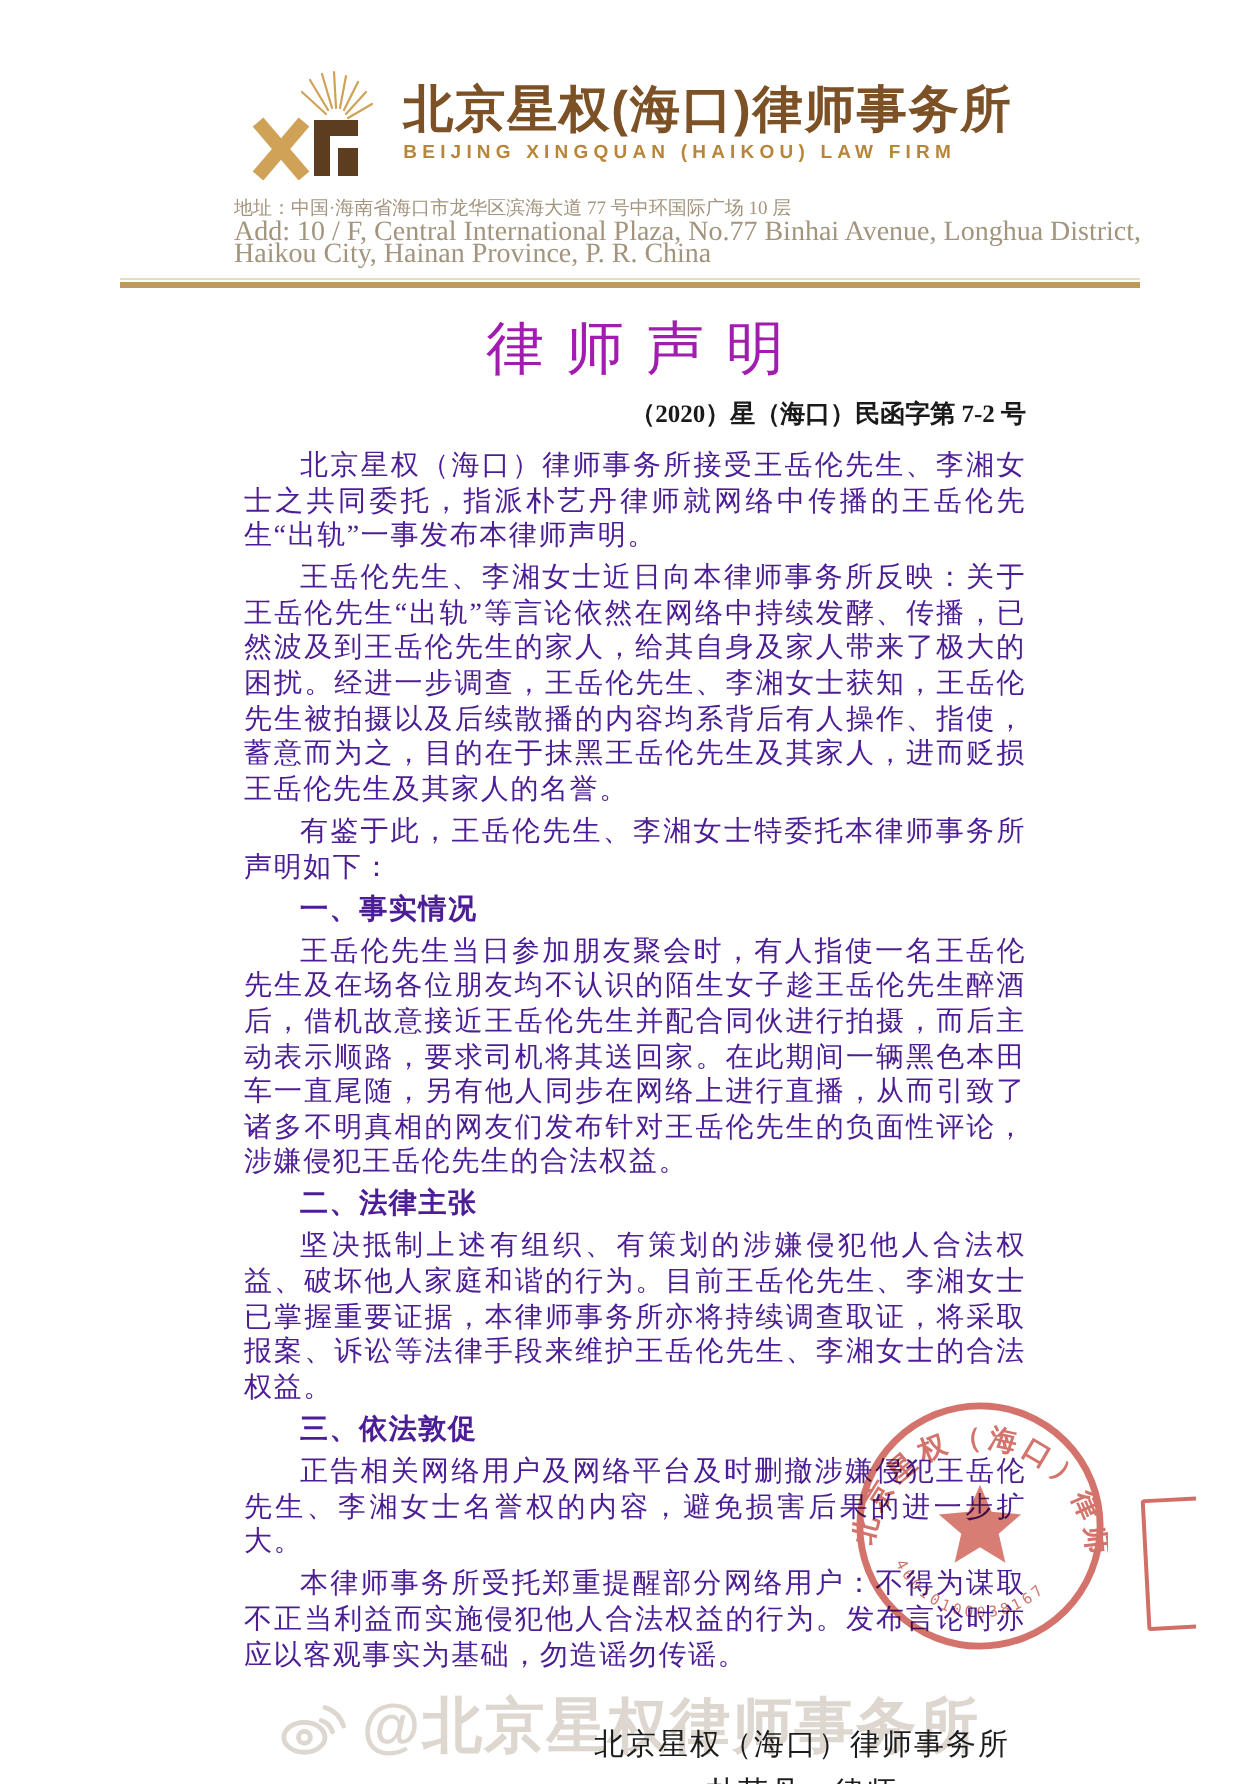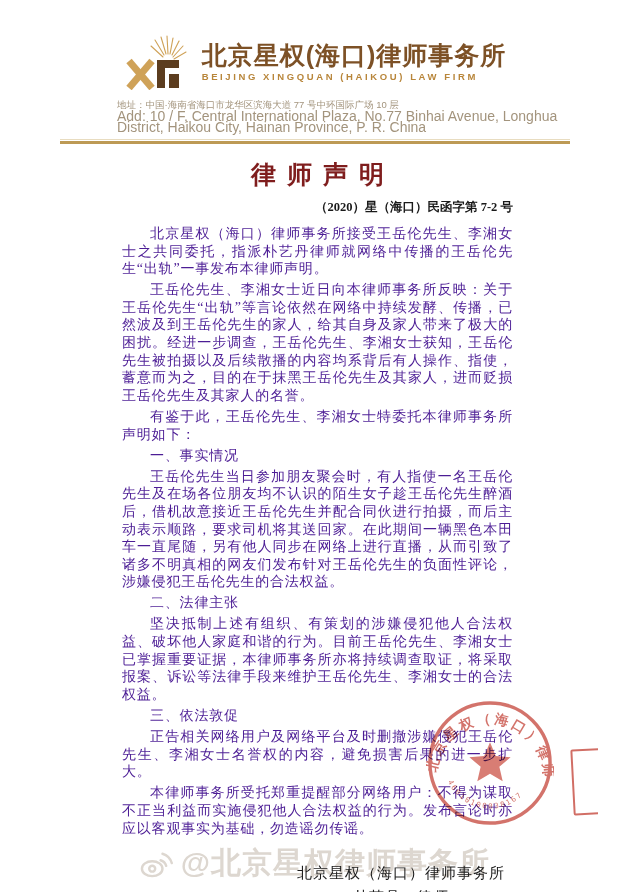--- a/index.html
+++ b/index.html
@@ -21,39 +21,39 @@
   .logo-names { display:flex; flex-direction:column; }
   .logo-cn {
     font-family:"Liberation Sans","DejaVu Sans",sans-serif;
     font-size:25px; font-weight:bold; color:#7d5126; letter-spacing:1px; line-height:27px;
   }
   .logo-en {
     font-family:"Liberation Sans","DejaVu Sans",sans-serif;
     font-size:9.5px; font-weight:bold; color:#b8863b; letter-spacing:2.6px; margin-top:2px;
   }
   .address { margin:9px 0 0 85px; color:#a3947d;
-    font-family:Liberation Sans, sans-serif; }
+    font-family:Liberation Serif, serif; }
   .address-cn { font-size:9.5px; line-height:12px; }
   .address-en { font-size:14px; line-height:11px; }
   .divider { margin:6px 28px 0 28px; height:5px;
     border-top:1px solid #e8dcc0; border-bottom:3px solid #bd9a55; }
 
   
   .main { padding:16px 85px 0 90px; }
   .doc-title {
-    text-align:center; font-size:25px; font-weight:bold; color:#7f1d1d;
+    text-align:center; font-size:29px; font-weight:normal; color:#a21caf;
     letter-spacing:11px; text-indent:11px; line-height:30px;
   }
   .doc-number { margin-top:9px; text-align:right; font-size:12.5px; font-weight:bold; color:#1a1a1a; }
   .body-text { margin-top:9px; }
   .para {
     font-size:14px; line-height:17.6px; letter-spacing:0.8px;
     text-indent:2em; text-align:justify; margin:3.5px 0; color:#4c1d95;
   }
-  .para.heading { text-align:left; }
+  .para.heading { text-align:left;font-weight:bold; }
 
   
   .signature {
     width:-moz-fit-content; width:fit-content;
     margin:24px 8px 0 auto; text-align:center;
     font-size:15px; line-height:24px; letter-spacing:1px; color:#1c1c1c;
     position:relative; z-index:1;
   }
   .watermark {
     position:absolute; left:50%; bottom:8px; transform:translateX(-50%);

